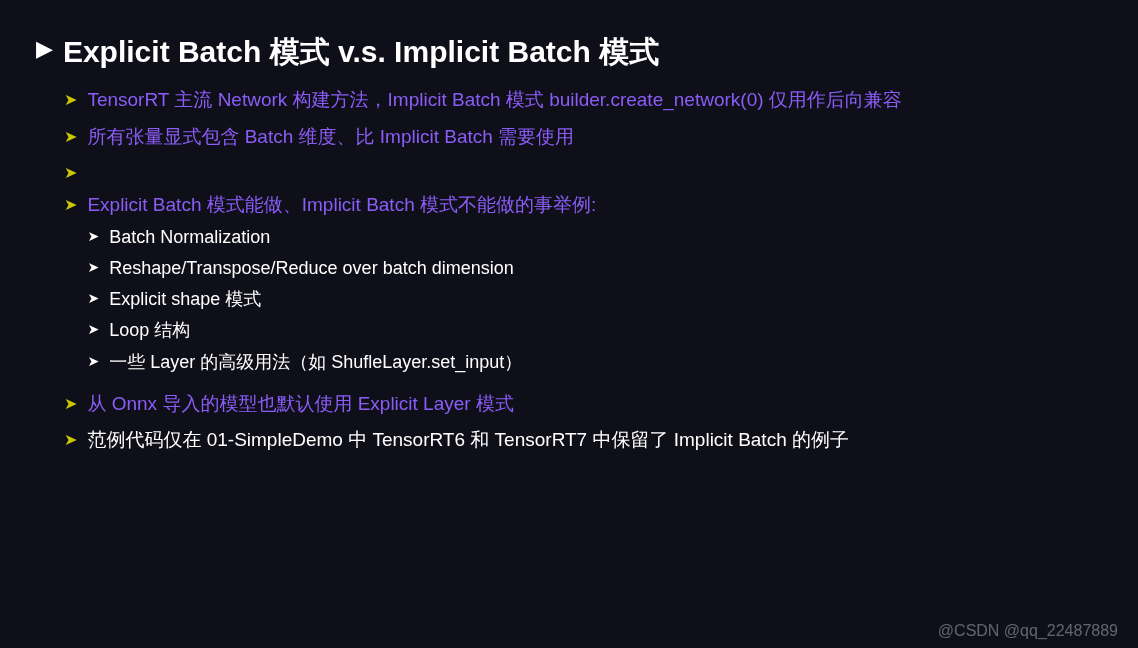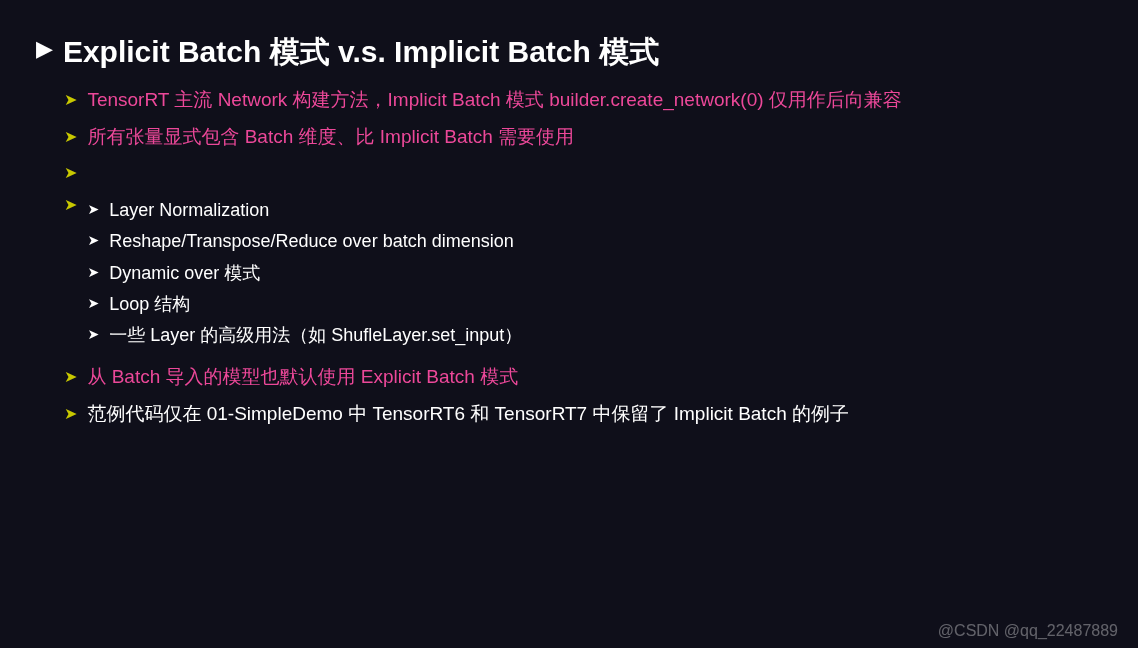--- a/index.html
+++ b/index.html
@@ -78,21 +78,21 @@
     }
 
     
     .level-1 {
       margin-left: 28px;
       margin-bottom: 10px;
     }
 
     .level-1 .text {
       font-size: 19px;
-      color: #ec4899;
+      color: #8b5cf6;
       line-height: 1.4;
     }
 
     .level-1 .text-white {
       font-size: 19px;
       color: #ffffff;
       line-height: 1.4;
     }
 
     
@@ -139,55 +139,56 @@
     <span class="text">所有张量显式包含 Batch 维度、比 Implicit Batch 需要使用</span>
   </div>
 
   <div class="bullet-item level-1">
     <span class="arrow-yellow">➤</span>
   </div>
 
   <div class="bullet-item level-1">
     <span class="arrow-yellow">➤</span>
     <div>
+      <span class="text">Explicit Batch 模式能做、Implicit Batch 模式不能做的事举例:</span>
       
       <div class="sub-items">
 
         <div class="bullet-item level-2" style="margin-left:0; margin-bottom:6px;">
           <span class="arrow-white-sm">➤</span>
-          <span class="text">Layer Normalization</span>
+          <span class="text">Batch Normalization</span>
         </div>
 
         <div class="bullet-item level-2" style="margin-left:0; margin-bottom:6px;">
           <span class="arrow-white-sm">➤</span>
           <span class="text">Reshape/Transpose/Reduce over batch dimension</span>
         </div>
 
         <div class="bullet-item level-2" style="margin-left:0; margin-bottom:6px;">
           <span class="arrow-white-sm">➤</span>
-          <span class="text">Dynamic over 模式</span>
+          <span class="text">Explicit shape 模式</span>
         </div>
 
         <div class="bullet-item level-2" style="margin-left:0; margin-bottom:6px;">
           <span class="arrow-white-sm">➤</span>
           <span class="text">Loop 结构</span>
         </div>
 
         <div class="bullet-item level-2" style="margin-left:0; margin-bottom:6px;">
           <span class="arrow-white-sm">➤</span>
           <span class="text">一些 Layer 的高级用法（如 ShufleLayer.set_input）</span>
         </div>
 
       </div>
     </div>
   </div>
 
   <div class="bullet-item level-1">
     <span class="arrow-yellow">➤</span>
-    <span class="text">从 Batch 导入的模型也默认使用 Explicit Batch 模式</span>
+    <span class="text">从 Onnx 导入的模型也默认使用 Explicit Layer 模式</span>
   </div>
 
   <div class="bullet-item level-1">
     <span class="arrow-yellow">➤</span>
     <span class="text-white">范例代码仅在 01-SimpleDemo 中 TensorRT6 和 TensorRT7 中保留了 Implicit Batch 的例子</span>
   </div>
 
   <div class="watermark">@CSDN @qq_22487889</div>
 
 </div>

